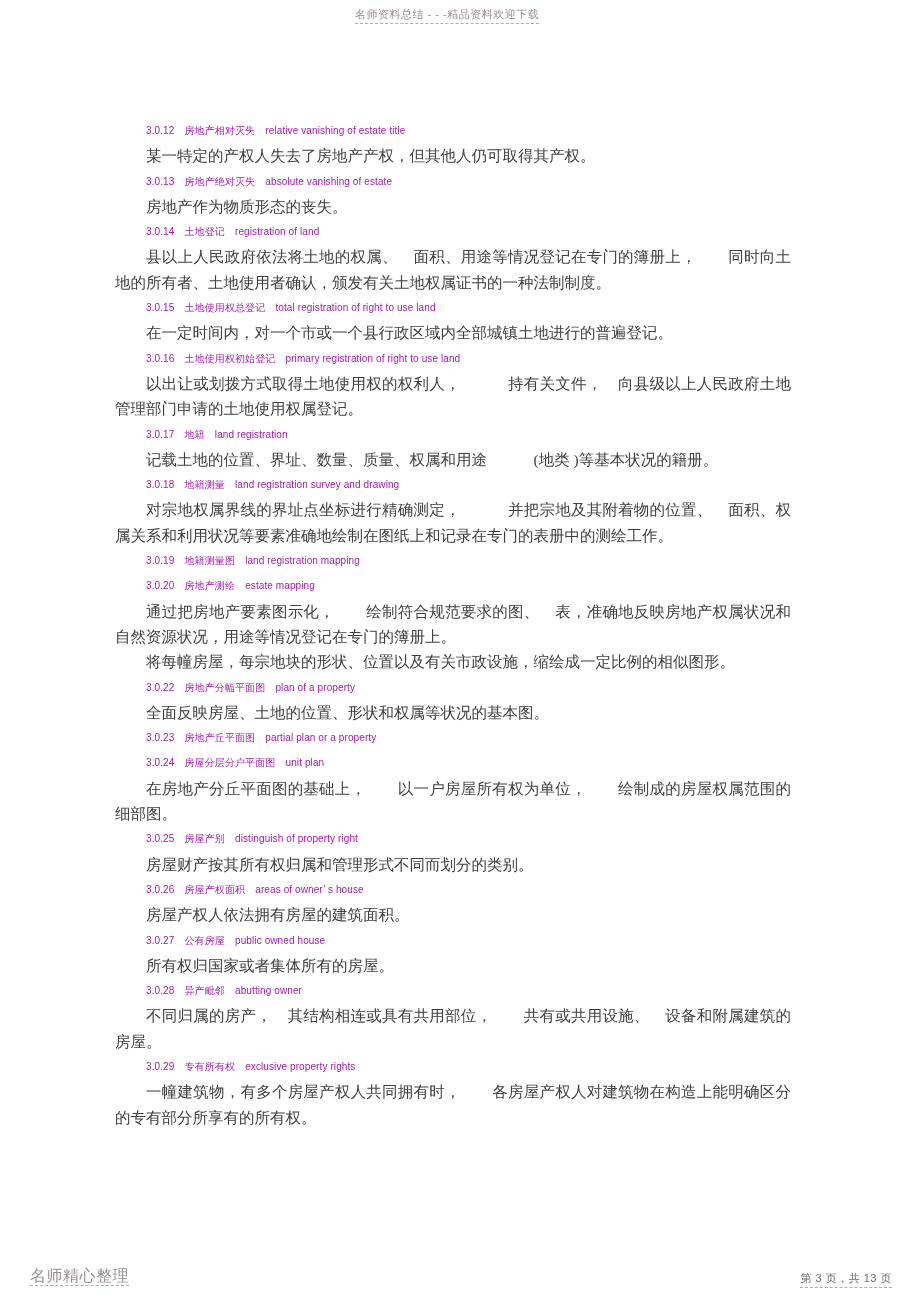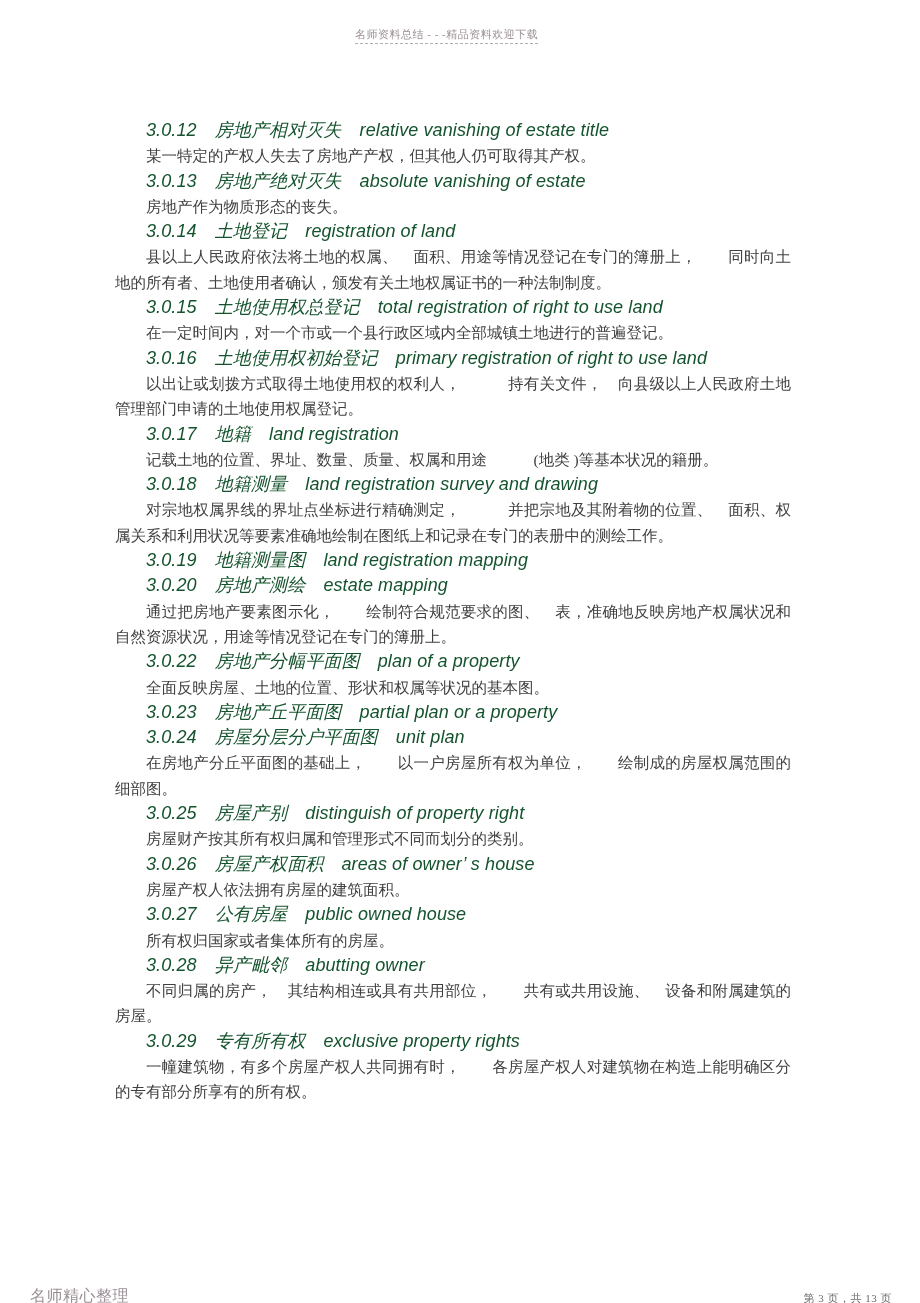--- a/index.html
+++ b/index.html
@@ -14,24 +14,23 @@
     margin: 0 auto;
     background: #ffffff;
     font-family: "Liberation Serif", "DejaVu Serif", serif;
     overflow: hidden;
   }
 
   
   .wm {
     position: absolute;
     color: #9a8f96;
-    font-family: Liberation Serif, serif;
+    font-family: Liberation Sans, sans-serif;
     white-space: nowrap;
     letter-spacing: 0.5px;
-    margin-top: 20px;
   }
   .wm-top {
     left: 355px;
     top: 8px;
     font-size: 11px;
     border-bottom: 1px dashed #b6acb2;
     padding-bottom: 3px;
     line-height: 12px;
   }
   .wm-bottom-left {
@@ -54,28 +53,27 @@
 
   
   .content {
     position: absolute;
     left: 115px;
     top: 118px;
     width: 676px;
   }
 
   .term-line {
-    font-size: 18px;
+    font-size: 10px;
     line-height: 25.3px;
-    color: #14532d;
+    color: #a21caf;
     text-indent: 31px;
     white-space: pre-wrap;
     font-family: "Liberation Sans", "DejaVu Sans", sans-serif;
     letter-spacing: 0.1px;
-    font-style: italic;
   }
   .term-line .num {
     font-family: "Liberation Sans", "DejaVu Sans", sans-serif;
   }
 
   .def-line {
     font-size: 15.5px;
     line-height: 25.3px;
     color: #404040;
     text-indent: 31px;
@@ -104,20 +102,21 @@
       <div class="def-line">在一定时间内，对一个市或一个县行政区域内全部城镇土地进行的普遍登记。</div>
       <div class="term-line"><span class="num">3.0.16</span>　<span>土地使用权初始登记</span>　<span>primary registration of right to use land</span></div>
       <div class="def-line">以出让或划拨方式取得土地使用权的权利人，　　　持有关文件，　向县级以上人民政府土地管理部门申请的土地使用权属登记。</div>
       <div class="term-line"><span class="num">3.0.17</span>　<span>地籍</span>　<span>land registration</span></div>
       <div class="def-line">记载土地的位置、界址、数量、质量、权属和用途　　　(地类 )等基本状况的籍册。</div>
       <div class="term-line"><span class="num">3.0.18</span>　<span>地籍测量</span>　<span>land registration survey and drawing</span></div>
       <div class="def-line">对宗地权属界线的界址点坐标进行精确测定，　　　并把宗地及其附着物的位置、　面积、权属关系和利用状况等要素准确地绘制在图纸上和记录在专门的表册中的测绘工作。</div>
       <div class="term-line"><span class="num">3.0.19</span>　<span>地籍测量图</span>　<span>land registration mapping</span></div>
       <div class="term-line"><span class="num">3.0.20</span>　<span>房地产测绘</span>　<span>estate mapping</span></div>
       <div class="def-line">通过把房地产要素图示化，　　绘制符合规范要求的图、　表，准确地反映房地产权属状况和自然资源状况，用途等情况登记在专门的簿册上。</div>
+      <div class="def-line">将每幢房屋，每宗地块的形状、位置以及有关市政设施，缩绘成一定比例的相似图形。</div>
       <div class="term-line"><span class="num">3.0.22</span>　<span>房地产分幅平面图</span>　<span>plan of a property</span></div>
       <div class="def-line">全面反映房屋、土地的位置、形状和权属等状况的基本图。</div>
       <div class="term-line"><span class="num">3.0.23</span>　<span>房地产丘平面图</span>　<span>partial plan or a property</span></div>
       <div class="term-line"><span class="num">3.0.24</span>　<span>房屋分层分户平面图</span>　<span>unit plan</span></div>
       <div class="def-line">在房地产分丘平面图的基础上，　　以一户房屋所有权为单位，　　绘制成的房屋权属范围的细部图。</div>
       <div class="term-line"><span class="num">3.0.25</span>　<span>房屋产别</span>　<span>distinguish of property right</span></div>
       <div class="def-line">房屋财产按其所有权归属和管理形式不同而划分的类别。</div>
       <div class="term-line"><span class="num">3.0.26</span>　<span>房屋产权面积</span>　<span>areas of owner’ s house</span></div>
       <div class="def-line">房屋产权人依法拥有房屋的建筑面积。</div>
       <div class="term-line"><span class="num">3.0.27</span>　<span>公有房屋</span>　<span>public owned house</span></div>

